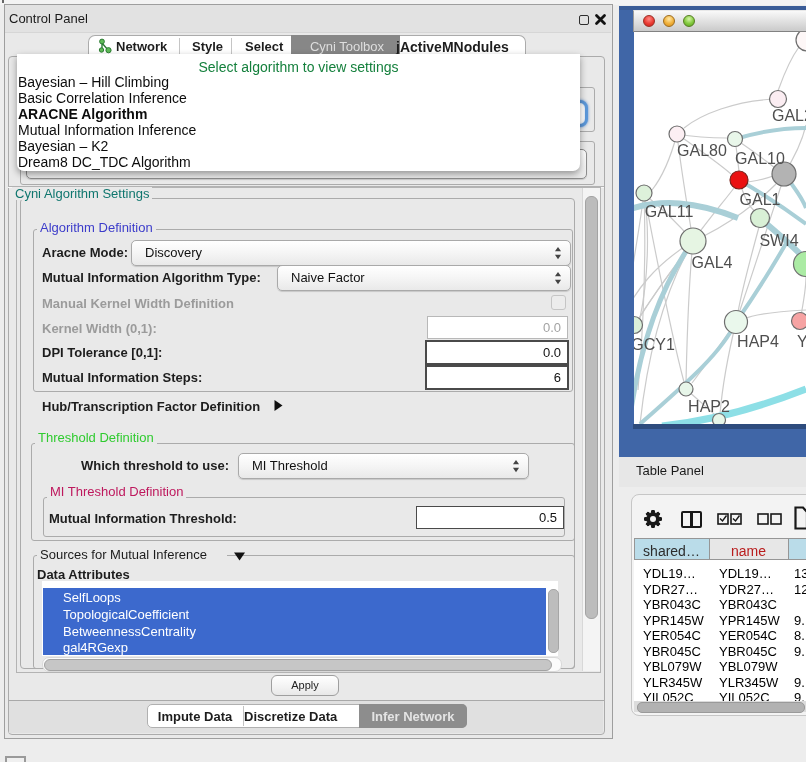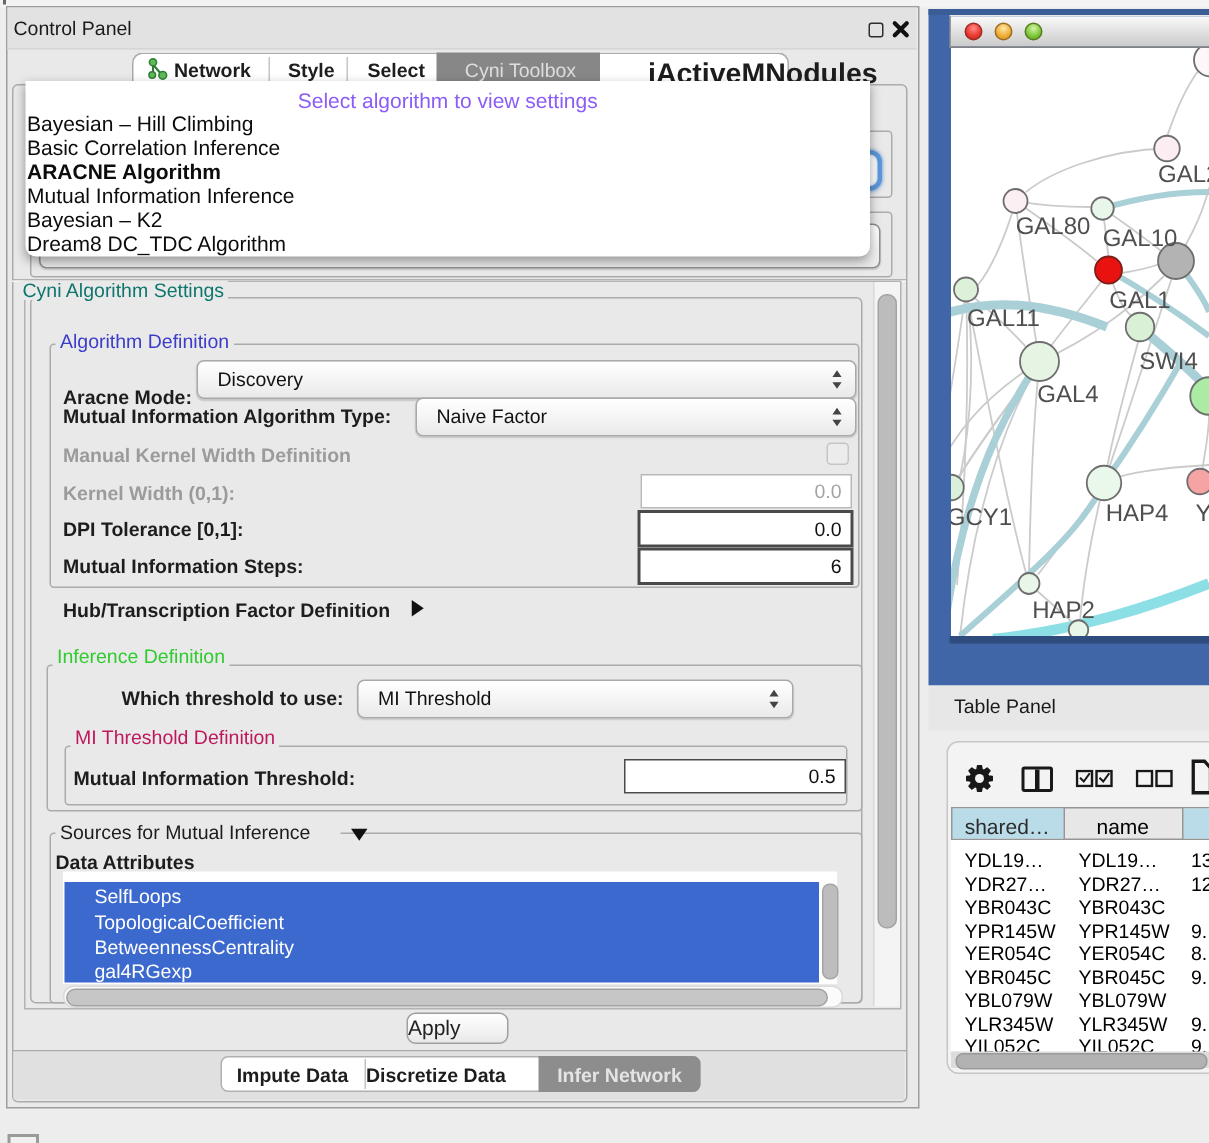--- a/index.html
+++ b/index.html
@@ -46,21 +46,21 @@
 
 <div class="a" style="left:582px;top:188px;width:17px;height:483px;background:#f4f4f4;border-left:1px solid #d8d8d8"></div>
 <div class="a" style="left:585px;top:196px;width:11px;height:421px;background:#bcbcbc;border:1px solid #a3a3a3;border-radius:6px"></div>
 
 <div class="group" style="left:20px;top:198px;width:553px;height:469px;border-radius:4px"></div>
 <div class="gl" style="left:12px;top:187px;color:#0f766e">Cyni Algorithm Settings</div>
 
 <div class="group" style="left:33px;top:229px;width:538px;height:161px"></div>
 <div class="gl" style="left:37px;top:221px;color:#3c3cca">Algorithm Definition</div>
 
-<div class="lbl" style="left:42px;top:257px">Aracne Mode:</div>
+<div class="lbl" style="left:42px;top:245px">Aracne Mode:</div>
 <div class="combo" style="left:131px;top:240px;width:438px;height:24px">
     <span>Discovery</span>
  <svg class="updn" viewBox="0 0 9 16">
       <path d="M4.5 1 L8 6 L1 6 Z M4.5 15 L1 10 L8 10 Z" fill="#444"></path>
     </svg>
   </div>
 
 <div class="lbl" style="left:42px;top:270px">Mutual Information Algorithm Type:</div>
 <div class="combo" style="left:277px;top:265px;width:292px;height:24px">
     <span>Naive Factor</span>
@@ -86,21 +86,21 @@
 <div class="fld" style="left:425px;top:365px;width:140px;height:21px;border:2px solid #4a4a4a;color:#111">
     <span>6</span>
   </div>
 
 <div class="lbl" style="left:42px;top:399px">Hub/Transcription Factor Definition</div>
 <svg class="a" style="left:273px;top:399px" width="11" height="13" viewBox="0 0 11 13">
     <path d="M1.5 1 L9.5 6.5 L1.5 12 Z" fill="#111"></path>
   </svg>
 
 <div class="group" style="left:31px;top:443px;width:542px;height:96px"></div>
-<div class="gl" style="left:35px;top:431px;color:#2fcb2f">Inference Definition</div>
+<div class="gl" style="left:35px;top:431px;color:#2fcb2f">Threshold Definition</div>
 
 <div class="lbl" style="left:81px;top:458px">Which threshold to use:</div>
 <div class="combo" style="left:238px;top:453px;width:289px;height:24px">
     <span>MI Threshold</span>
  <svg class="updn" viewBox="0 0 9 16">
       <path d="M4.5 1 L8 6 L1 6 Z M4.5 15 L1 10 L8 10 Z" fill="#444"></path>
     </svg>
   </div>
 
 <div class="group" style="left:43px;top:497px;width:520px;height:38px"></div>
@@ -118,21 +118,21 @@
 <div class="lbl" style="left:37px;top:567px">Data Attributes</div>
 
 <div class="a" style="left:42px;top:581px;width:516px;height:75px;background:#fff"></div>
 <div class="a" style="left:43px;top:588px;width:503px;height:67px;background:#3c69cd"></div>
 <div class="a" style="left:63px;top:590px;font-size:13px;color:#fff;line-height:16.8px">SelfLoops<br>TopologicalCoefficient<br>BetweennessCentrality<br>gal4RGexp</div>
 <div class="a" style="left:548px;top:589px;width:9px;height:62px;background:#bdbdbd;border:1px solid #a6a6a6;border-radius:5px"></div>
 
 <div class="a" style="left:42px;top:657px;width:518px;height:13px;background:#fbfbfb;border:1px solid #d9d9d9;border-radius:7px"></div>
 <div class="a" style="left:44px;top:658.5px;width:506px;height:10px;background:#c6c6c6;border:1px solid #a2a2a2;border-radius:6px"></div>
 
-<div class="a" style="left:271px;top:675px;width:66px;height:19px;border:1px solid #9f9f9f;border-radius:6px;background:linear-gradient(#ffffff,#f2f2f2 60%,#e8e8e8);font-size:14px;color:#222;line-height:19px">Apply</div>
+<div class="a" style="left:271px;top:675px;width:66px;height:19px;border:1px solid #9f9f9f;border-radius:6px;background:linear-gradient(#ffffff,#f2f2f2 60%,#e8e8e8);text-align:center;font-size:11px;color:#222;line-height:19px">Apply</div>
 
 <div class="a" style="left:8px;top:700px;width:596px;height:1px;background:#a9a9a9"></div>
 <div class="a" style="left:9px;top:701px;width:594px;height:32px;background:#e0e0e0"></div>
 
 <div class="a" style="left:147px;top:704px;width:320px;height:24px;background:#fff;border:1px solid #b0b0b0;border-radius:5px;box-sizing:border-box"></div>
 <div class="a lbl" style="left:147px;top:709px;width:96px;text-align:center;font-size:13px">Impute Data</div>
 <div class="a" style="left:243px;top:706px;width:1px;height:20px;background:#c2c2c2"></div>
 <div class="a lbl" style="left:244px;top:709px;width:115px;text-align:left;font-size:13px">Discretize Data</div>
 <div class="a" style="left:359px;top:704px;width:108px;height:24px;background:#8d8d8d;border-radius:0 5px 5px 0"></div>
 <div class="a" style="left:359px;top:709px;width:108px;text-align:center;font-size:13px;font-weight:bold;color:#e4e4e4">Infer Network</div>
@@ -144,24 +144,24 @@
  <circle cx="4.5" cy="12" r="2.2" fill="#5fbb57" stroke="#2d7d35" stroke-width="1"></circle>
  <circle cx="11.5" cy="12.2" r="2.6" fill="#5fbb57" stroke="#2d7d35" stroke-width="1"></circle>
 </svg>
 <div class="a lbl" style="left:116px;top:39px;font-size:13px">Network</div>
 <div class="a" style="left:179px;top:38px;width:1px;height:17px;background:#c5c5c5"></div>
 <div class="a lbl" style="left:192px;top:39px;font-size:13px">Style</div>
 <div class="a" style="left:231px;top:38px;width:1px;height:17px;background:#c5c5c5"></div>
 <div class="a lbl" style="left:245px;top:39px;font-size:13px">Select</div>
 <div class="a" style="left:291px;top:35px;width:109px;height:23px;background:#878787"></div>
 <div class="a" style="left:291px;top:39px;width:112px;text-align:center;font-size:13px;color:#dedede">Cyni Toolbox</div>
-<div class="a lbl" style="left:432px;top:39px;font-size:19px">jActiveMNodules</div>
+<div class="a lbl" style="left:396px;top:39px;font-size:14px">jActiveMNodules</div>
 
 <div class="a" style="left:17px;top:54px;width:563px;height:117px;background:#fff;border-radius:0 0 7px 7px;box-shadow:0 3px 7px rgba(0,0,0,.38)"></div>
-<div class="a" style="left:17px;top:59px;width:563px;text-align:center;font-size:14px;color:#8b5cf6">Select algorithm to view settings</div>
+<div class="a" style="left:17px;top:59px;width:563px;text-align:center;font-size:14px;color:#15803d">Select algorithm to view settings</div>
 <div class="a" style="left:18px;top:74px;font-size:14px;color:#0c0c0c;line-height:16px">Bayesian – Hill Climbing<br>Basic Correlation Inference<br><b>ARACNE Algorithm</b><br>Mutual Information Inference<br>Bayesian – K2<br>Dream8 DC_TDC Algorithm</div>
 
 <div class="a" style="left:619px;top:6px;width:187px;height:451px;background:#4066a7"></div>
 <div class="a" style="left:619px;top:6px;width:187px;height:4px;background:#3a5c97"></div>
 <div class="a" style="left:633px;top:424px;width:173px;height:5px;background:#2e4c7d"></div>
 
 <div class="a" style="left:633px;top:10px;width:173px;height:22px;background:linear-gradient(#f9f9f9,#cacaca);border-top:1px solid #e8e8e8;border-left:1px solid #9a9a9a;border-bottom:1px solid #828282;box-sizing:border-box"></div>
 <div class="a" style="left:643px;top:15px;width:12px;height:12px;border-radius:50%;background:radial-gradient(circle at 50% 30%,#ff8a85 0%,#ea3c34 55%,#c81e18 100%);border:1px solid #9a2e24;box-sizing:border-box"></div>
 <div class="a" style="left:663px;top:15px;width:12px;height:12px;border-radius:50%;background:radial-gradient(circle at 50% 30%,#ffe9a8 0%,#f0b03a 55%,#d88e1c 100%);border:1px solid #9d6c1e;box-sizing:border-box"></div>
 <div class="a" style="left:683px;top:15px;width:12px;height:12px;border-radius:50%;background:radial-gradient(circle at 50% 30%,#d6f5a8 0%,#82c93e 55%,#5ba21e 100%);border:1px solid #567d22;box-sizing:border-box"></div>
@@ -266,21 +266,21 @@
  <path d="M1.5 1.5 L9 1.5 L13 6 L13 22.5 L1.5 22.5 Z" fill="none" stroke="#181818" stroke-width="2.2"></path>
 </svg>
 
 <div class="a" style="left:634px;top:538px;width:172px;height:22px;background:#e7e7e7;border-top:1px solid #969696;border-bottom:1px solid #969696;box-sizing:border-box"></div>
 <div class="a" style="left:634px;top:539px;width:75px;height:20px;background:#badce9"></div>
 <div class="a" style="left:788px;top:539px;width:18px;height:20px;background:#badce9"></div>
 <div class="a" style="left:634px;top:538px;width:1px;height:22px;background:#969696"></div>
 <div class="a" style="left:709px;top:538px;width:1px;height:22px;background:#969696"></div>
 <div class="a" style="left:788px;top:538px;width:1px;height:22px;background:#969696"></div>
 <div class="a" style="left:634px;top:543px;width:75px;text-align:center;font-size:14px;color:#2c2c2c">shared…</div>
-<div class="a" style="left:709px;top:543px;width:79px;text-align:center;font-size:14px;color:#000000">name</div>
+<div class="a" style="left:709px;top:543px;width:79px;text-align:center;font-size:14px;color:#b91c1c">name</div>
 
 <div class="a" style="left:634px;top:560px;width:172px;height:141px;background:#fff"></div>
 <div class="a" style="left:643px;top:566px;font-size:13px;color:#000;line-height:15.5px">YDL19…<br>YDR27…<br>YBR043C<br>YPR145W<br>YER054C<br>YBR045C<br>YBL079W<br>YLR345W<br>YIL052C</div>
 <div class="a" style="left:719px;top:566px;font-size:13px;color:#000;line-height:15.5px">YDL19…<br>YDR27…<br>YBR043C<br>YPR145W<br>YER054C<br>YBR045C<br>YBL079W<br>YLR345W<br>YIL052C</div>
 <div class="a" style="left:794px;top:566px;font-size:13px;color:#000;line-height:15.5px">13<br>12<br>&nbsp;<br>9.<br>8.<br>9.<br>&nbsp;<br>9.<br>9.</div>
 
 <div class="a" style="left:634px;top:701px;width:172px;height:11px;background:#dcdcdc"></div>
 <div class="a" style="left:637px;top:702px;width:166px;height:9px;background:#b2b2b2;border:1px solid #9a9a9a;border-radius:5px"></div>
 
 <div class="a" style="left:5px;top:756px;width:17px;height:10px;border:2px solid #9a9a9a;background:#f0f0f0"></div>

